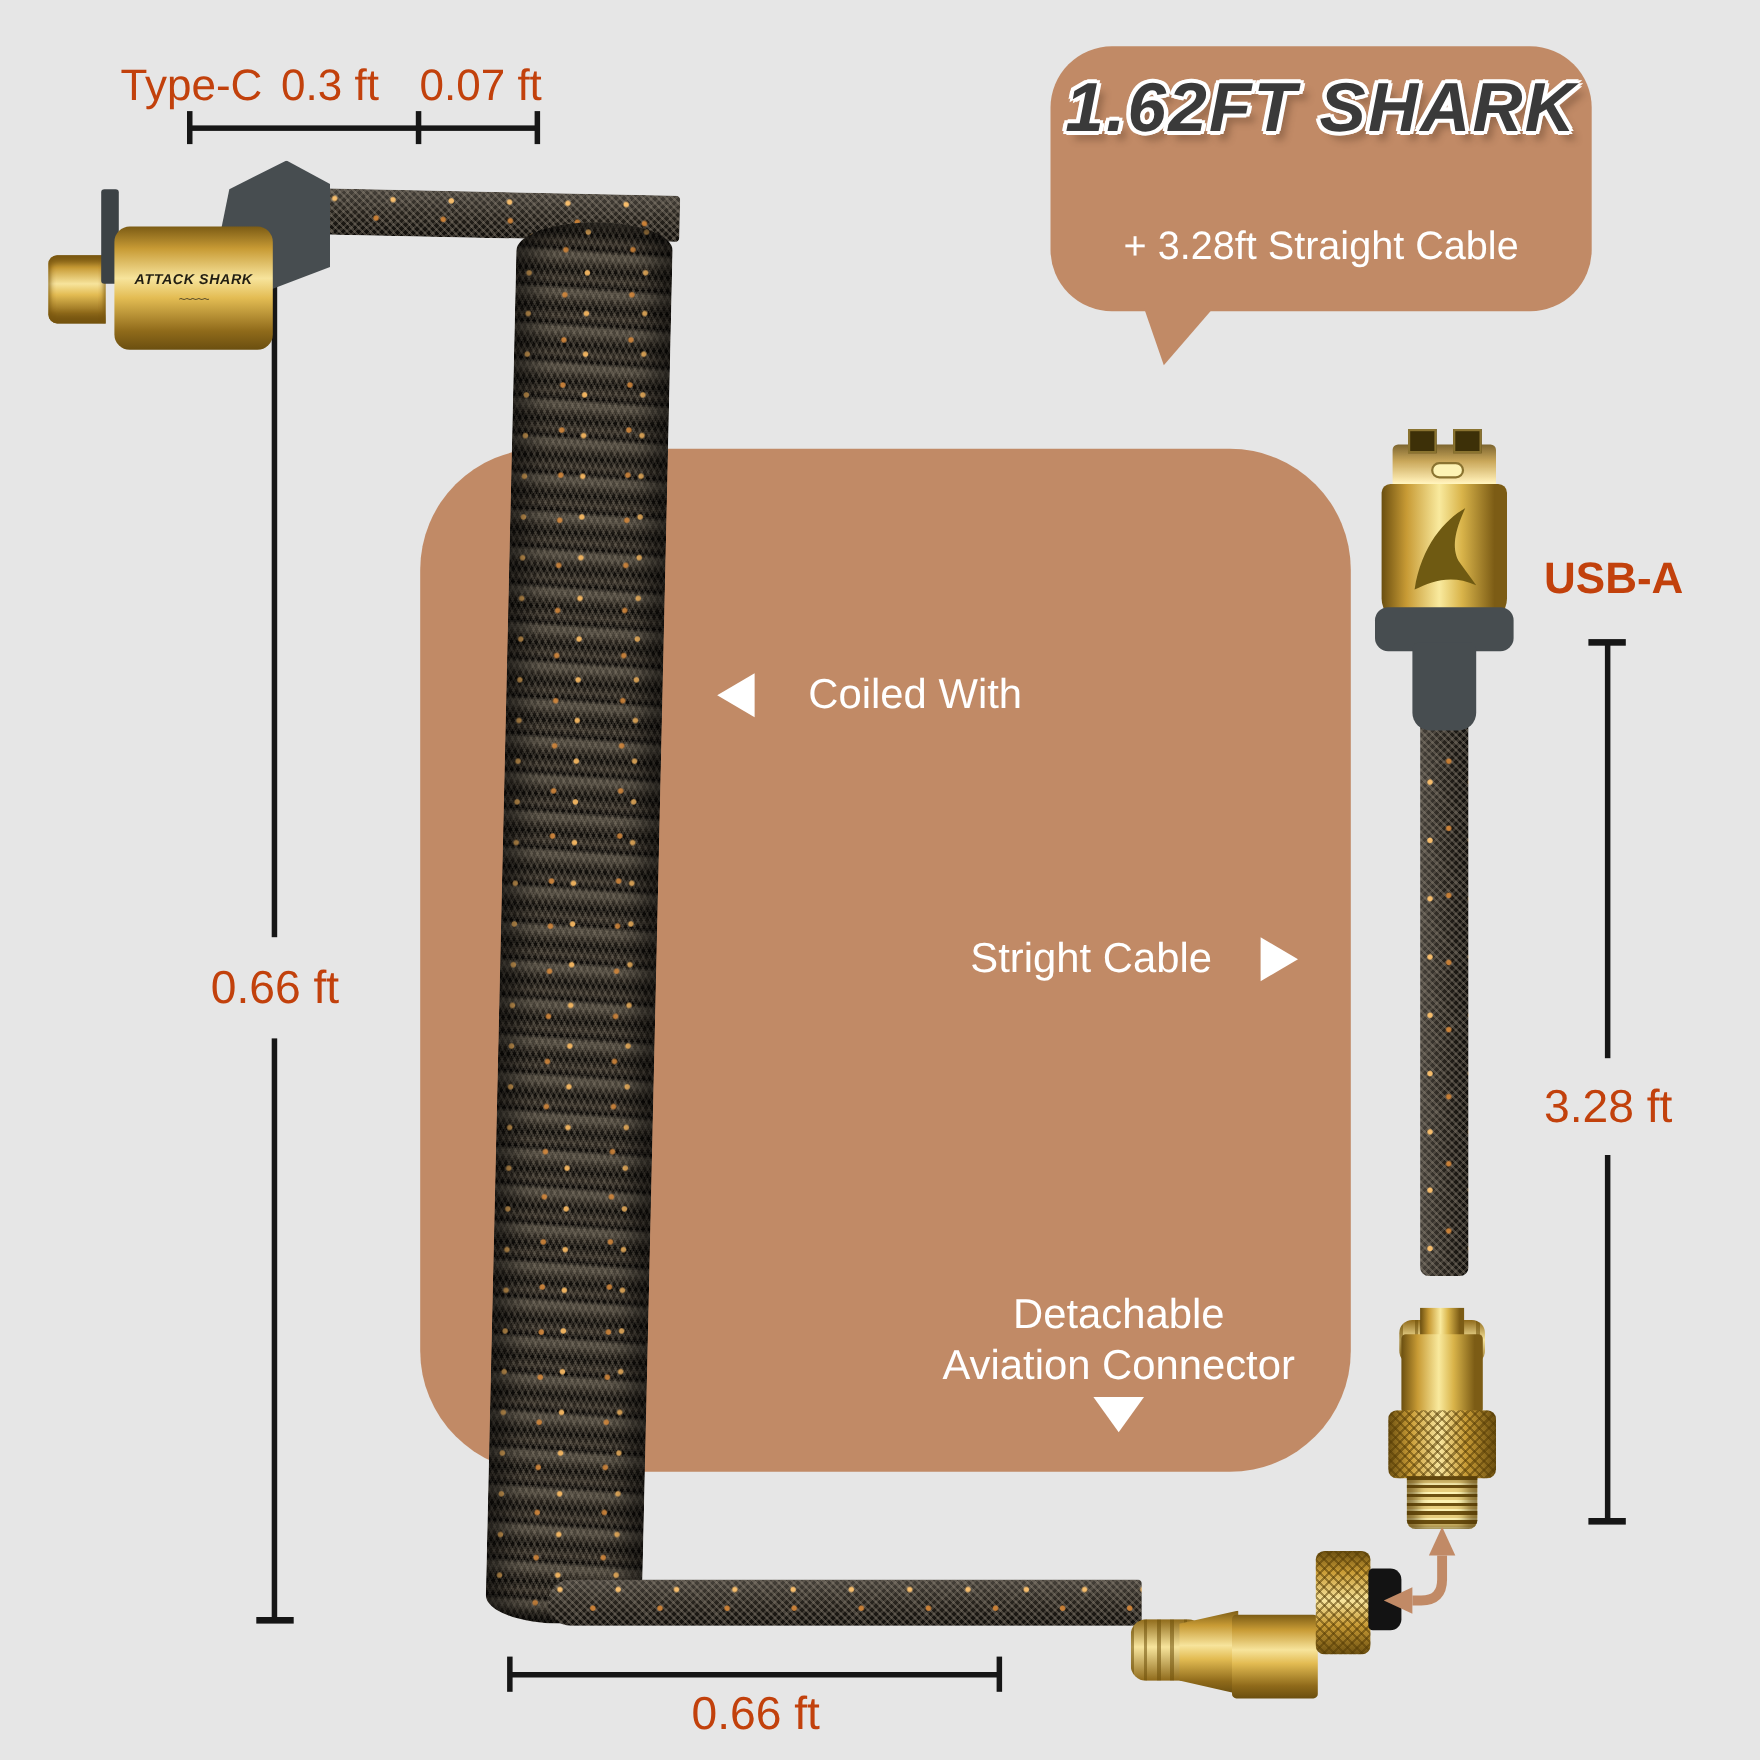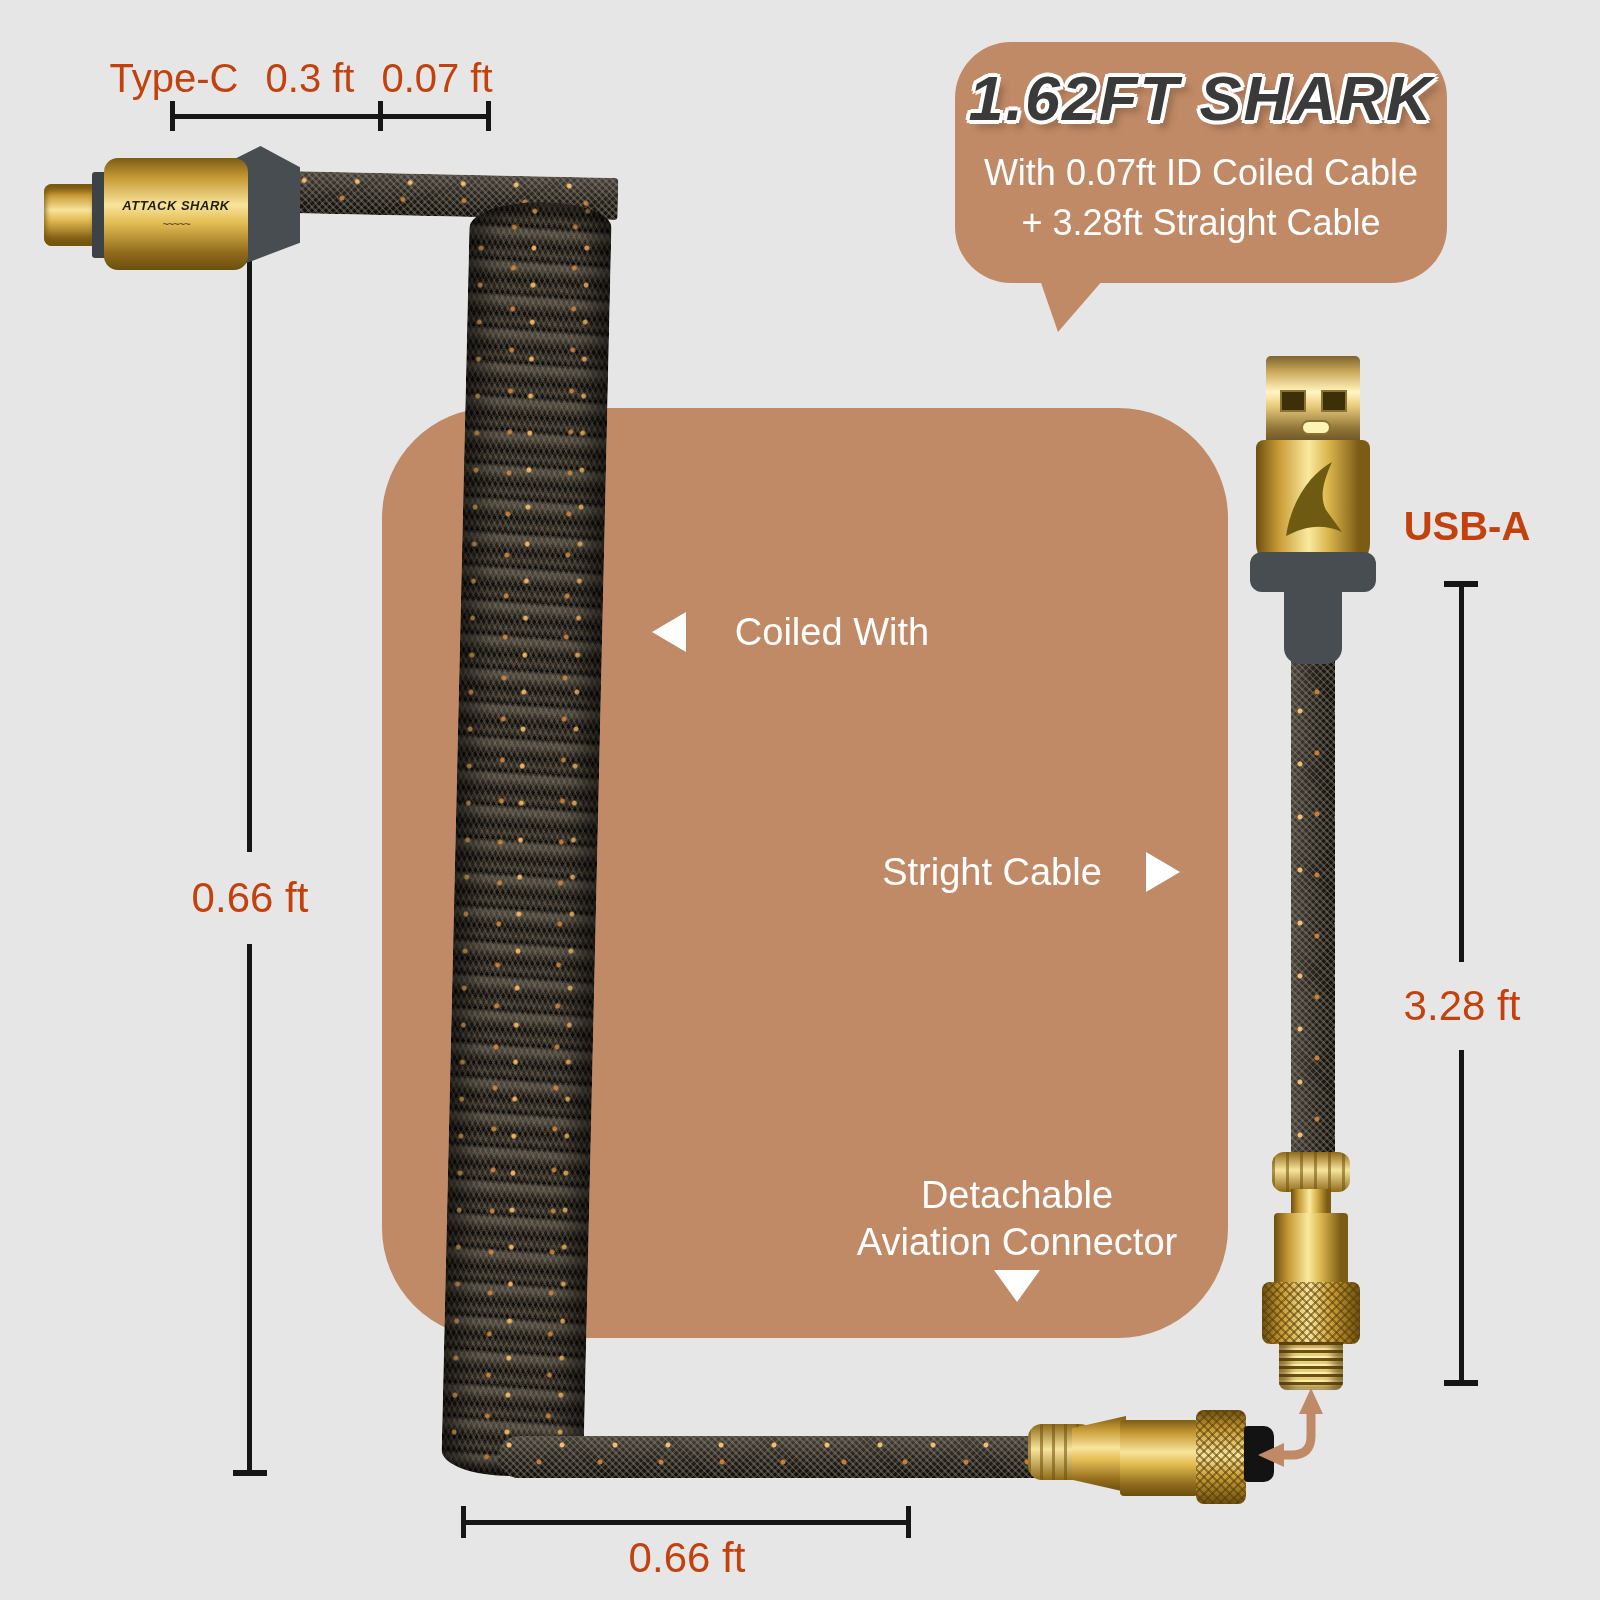--- a/index.html
+++ b/index.html
@@ -82,21 +82,21 @@
       radial-gradient(circle at 92px 15px, rgba(255,210,130,.75) 0 1.5px, transparent 2.5px),
       radial-gradient(circle at 121px 31px, rgba(200,120,50,.8) 0 1.5px, transparent 2.5px),
       repeating-linear-gradient(63deg, rgba(155,145,128,.25) 0 2px, transparent 2px 5px),
       repeating-linear-gradient(-63deg, rgba(155,145,128,.2) 0 2px, transparent 2px 5px),
       repeating-linear-gradient(184deg,#4a443a 0 4px,#2c2720 9px,#0e0c09 16px,#332d25 24px,#0b0907 30px,#4a443a 34px);
     background-size:53px 37px,61px 41px,67px 43px,71px 47px,auto,auto,auto;
     box-shadow:inset 16px 0 22px rgba(0,0,0,.55), inset -16px 0 22px rgba(0,0,0,.55);
   }
 
   
-  .gold-v{background:linear-gradient(180deg,#7c5c15,#c89b35 18%,#f7e49c 42%,#e3bc53 58%,#8f6a1a 85%,#6b4f10);}
+  .gold-v{background:linear-gradient(180deg,#7c5c15,#c89b35 18%,#f7e49c 42%,#e3bc53 58%,#8f6a1a 85%,#6b4f10);margin-top:48px;}
   .gold-h{background:linear-gradient(90deg,#6b4f10,#c89b35 20%,#f9ea9e 46%,#d9b44a 64%,#7c5c15 90%);}
   .knurl-v{background-image:
       repeating-linear-gradient(45deg, rgba(85,60,5,.5) 0 2px, transparent 2px 6px),
       repeating-linear-gradient(-45deg, rgba(85,60,5,.5) 0 2px, transparent 2px 6px),
       linear-gradient(90deg,#6b4f10,#c89b35 20%,#f7e49c 48%,#c89b35 72%,#6b4f10);}
   .knurl-h{background-image:
       repeating-linear-gradient(45deg, rgba(85,60,5,.5) 0 2px, transparent 2px 6px),
       repeating-linear-gradient(-45deg, rgba(85,60,5,.5) 0 2px, transparent 2px 6px),
       linear-gradient(180deg,#6b4f10,#c89b35 20%,#f7e49c 48%,#c89b35 72%,#6b4f10);}
   .threads{background:repeating-linear-gradient(180deg,#6e5212 0 3px,#e8cf7e 3px 6px,#fdf3b4 6px 8px);
@@ -112,25 +112,24 @@
 </head>
 <body>
 
 <div id="canvas">
 
   <div class="abs brown-box"></div>
 
   <div class="abs bubble"></div>
   <div class="abs bubble-tail"></div>
   <div class="abs bubble-title">1.62FT SHARK</div>
-  <div class="abs bubble-sub l1">With 0.07ft ID Coiled Cable</div>
   <div class="abs bubble-sub l2">+ 3.28ft Straight Cable</div>
 
   <div class="abs dim-label" style="left:84px;top:56px;width:180px;">Type-C</div>
-  <div class="abs dim-label" style="left:240px;top:56px;width:140px;">0.3 ft</div>
+  <div class="abs dim-label" style="left:230px;top:56px;width:140px;">0.3 ft</div>
   <div class="abs dim-label" style="left:357px;top:56px;width:160px;">0.07 ft</div>
   <div class="abs dline" style="left:172px;top:114px;width:318px;height:5px;"></div>
   <div class="abs dline" style="left:170px;top:101px;width:5px;height:30px;"></div>
   <div class="abs dline" style="left:378px;top:101px;width:5px;height:30px;"></div>
   <div class="abs dline" style="left:486px;top:101px;width:5px;height:30px;"></div>
 
   <div class="abs dline" style="left:233px;top:234px;width:34px;height:6px;"></div>
   <div class="abs dline" style="left:247px;top:239px;width:5px;height:613px;"></div>
   <div class="abs dim-label" style="left:155px;top:874px;width:190px;font-size:42px;">0.66 ft</div>
   <div class="abs dline" style="left:247px;top:944px;width:5px;height:528px;"></div>

